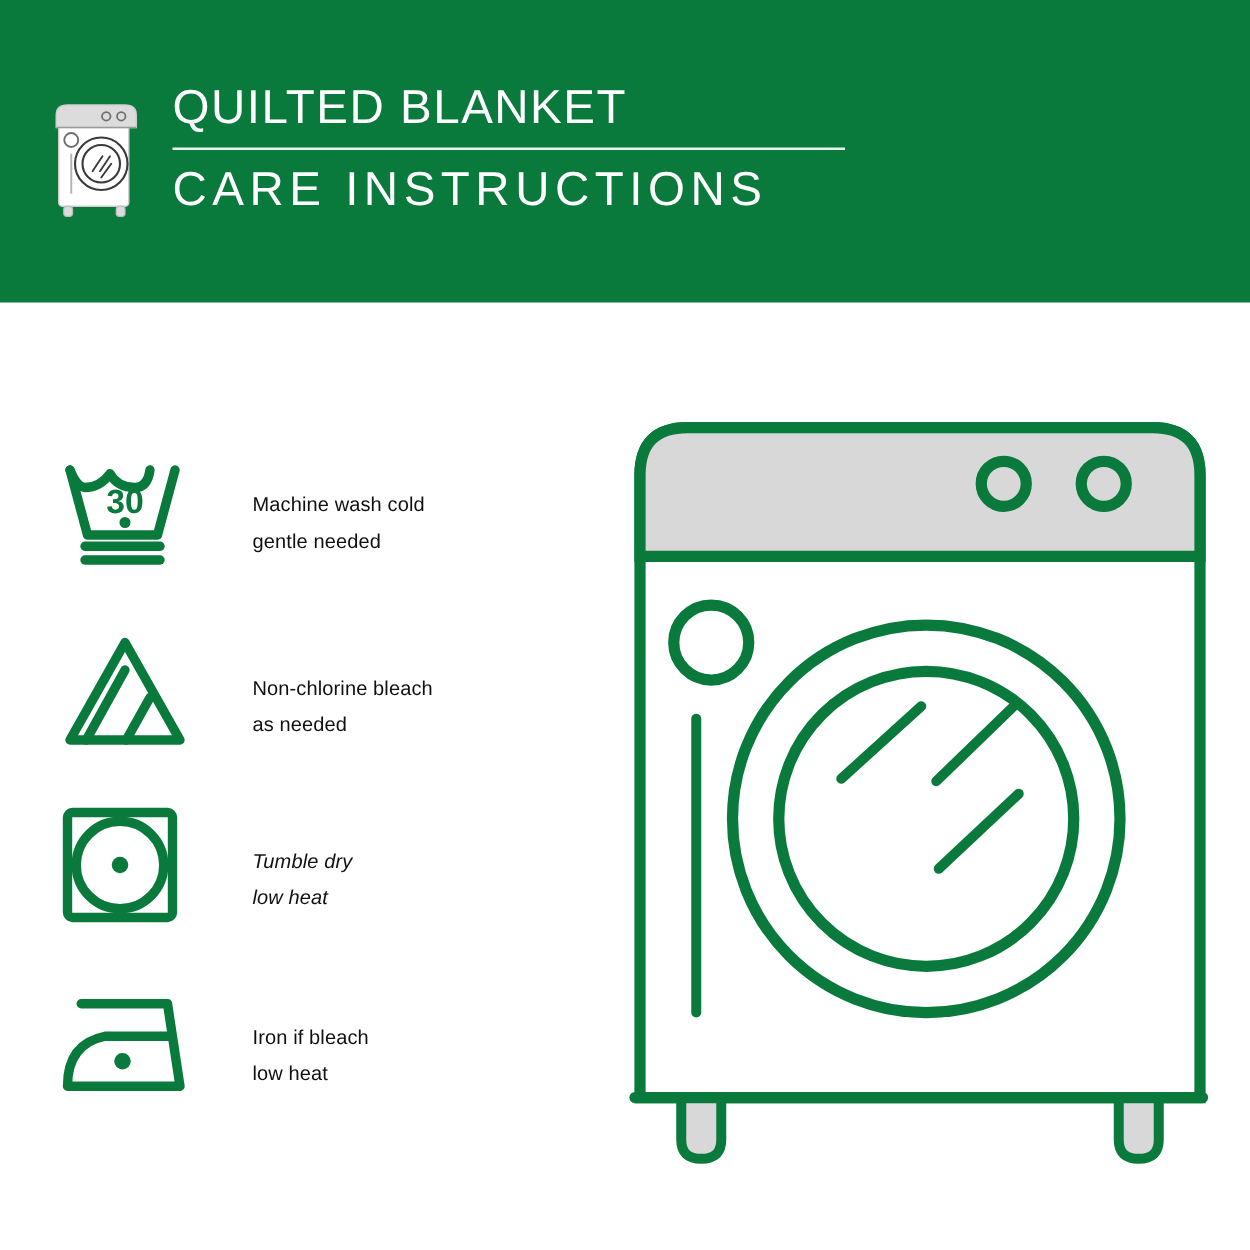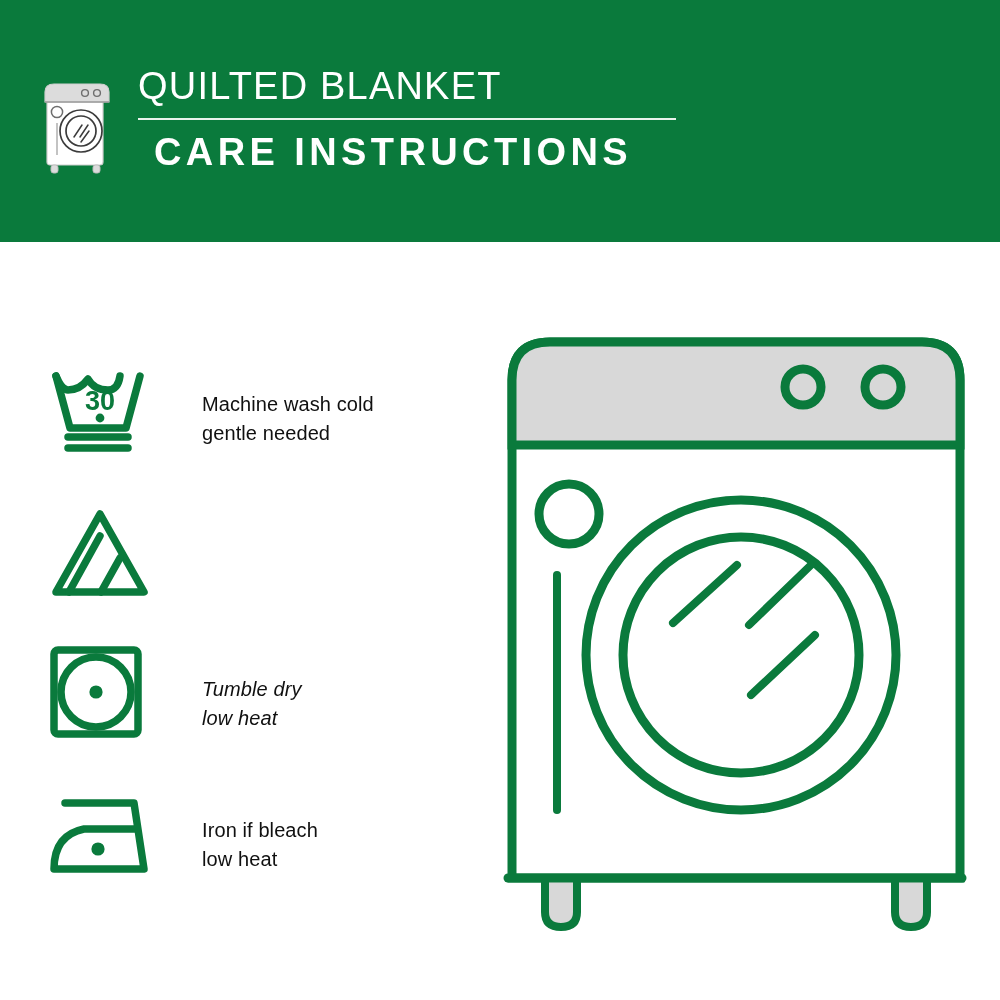--- a/index.html
+++ b/index.html
@@ -57,23 +57,22 @@
     height: 1.5px;
     background: #e9f3ec;
     margin: 10px 0 10px 0;
     width: 538px;
   }
   #title-line2 {
     color: #ffffff;
     font-size: 38px;
     line-height: 44px;
     letter-spacing: 4.4px;
-    font-weight: 700;
+    font-weight: 400;
     white-space: nowrap;
-    margin-left: 16px;
   }
 
   
   #care-list {
     position: absolute;
     left: 48px;
     top: 338px;
     width: 430px;
   }
   .care-row {
@@ -86,21 +85,21 @@
     flex: 0 0 112px;
     display: flex;
     align-items: flex-start;
     justify-content: flex-start;
   }
   .care-symbol svg { display: block; }
   .care-text {
     margin-left: 42px;
     padding-top: 22px;
     color: #101010;
-    font-size: 20px;
+    font-size: 16px;
     line-height: 29.5px;
     font-weight: 400;
     letter-spacing: 0.1px;
   }
   .care-text .tl { display: block; white-space: nowrap; }
 
   
   #care-row-0 .care-symbol { padding-top: 4px; }
   #care-row-0 .care-text   { padding-top: 22px; }
   #care-row-1 .care-symbol { padding-top: 12px; }
@@ -183,20 +182,24 @@
     <div class="care-row" id="care-row-1">
       <div class="care-symbol">
         <svg width="104" height="96" viewBox="0 0 104 96">
           <g fill="none" stroke="#0a7a3c" stroke-width="7.5" stroke-linecap="round" stroke-linejoin="round">
             <path d="M52 8 L96 86 L8 86 Z"></path>
             <line x1="52" y1="30" x2="21" y2="86"></line>
             <line x1="72" y1="52" x2="53" y2="86"></line>
           </g>
         </svg>
       </div>
+      <div class="care-text">
+        <span class="tl">Non-chlorine bleach</span>
+        <span class="tl">as needed</span>
+      </div>
     </div>
 
     <div class="care-row" id="care-row-2">
       <div class="care-symbol">
         <svg width="96" height="96" viewBox="0 0 96 96">
           <g fill="none" stroke="#0a7a3c" stroke-width="7.5" stroke-linecap="round" stroke-linejoin="round">
             <rect x="6" y="6" width="84" height="84" rx="4"></rect>
             <circle cx="48" cy="48" r="35"></circle>
           </g>
           <circle cx="48" cy="48" r="6.6" fill="#0a7a3c"></circle>

